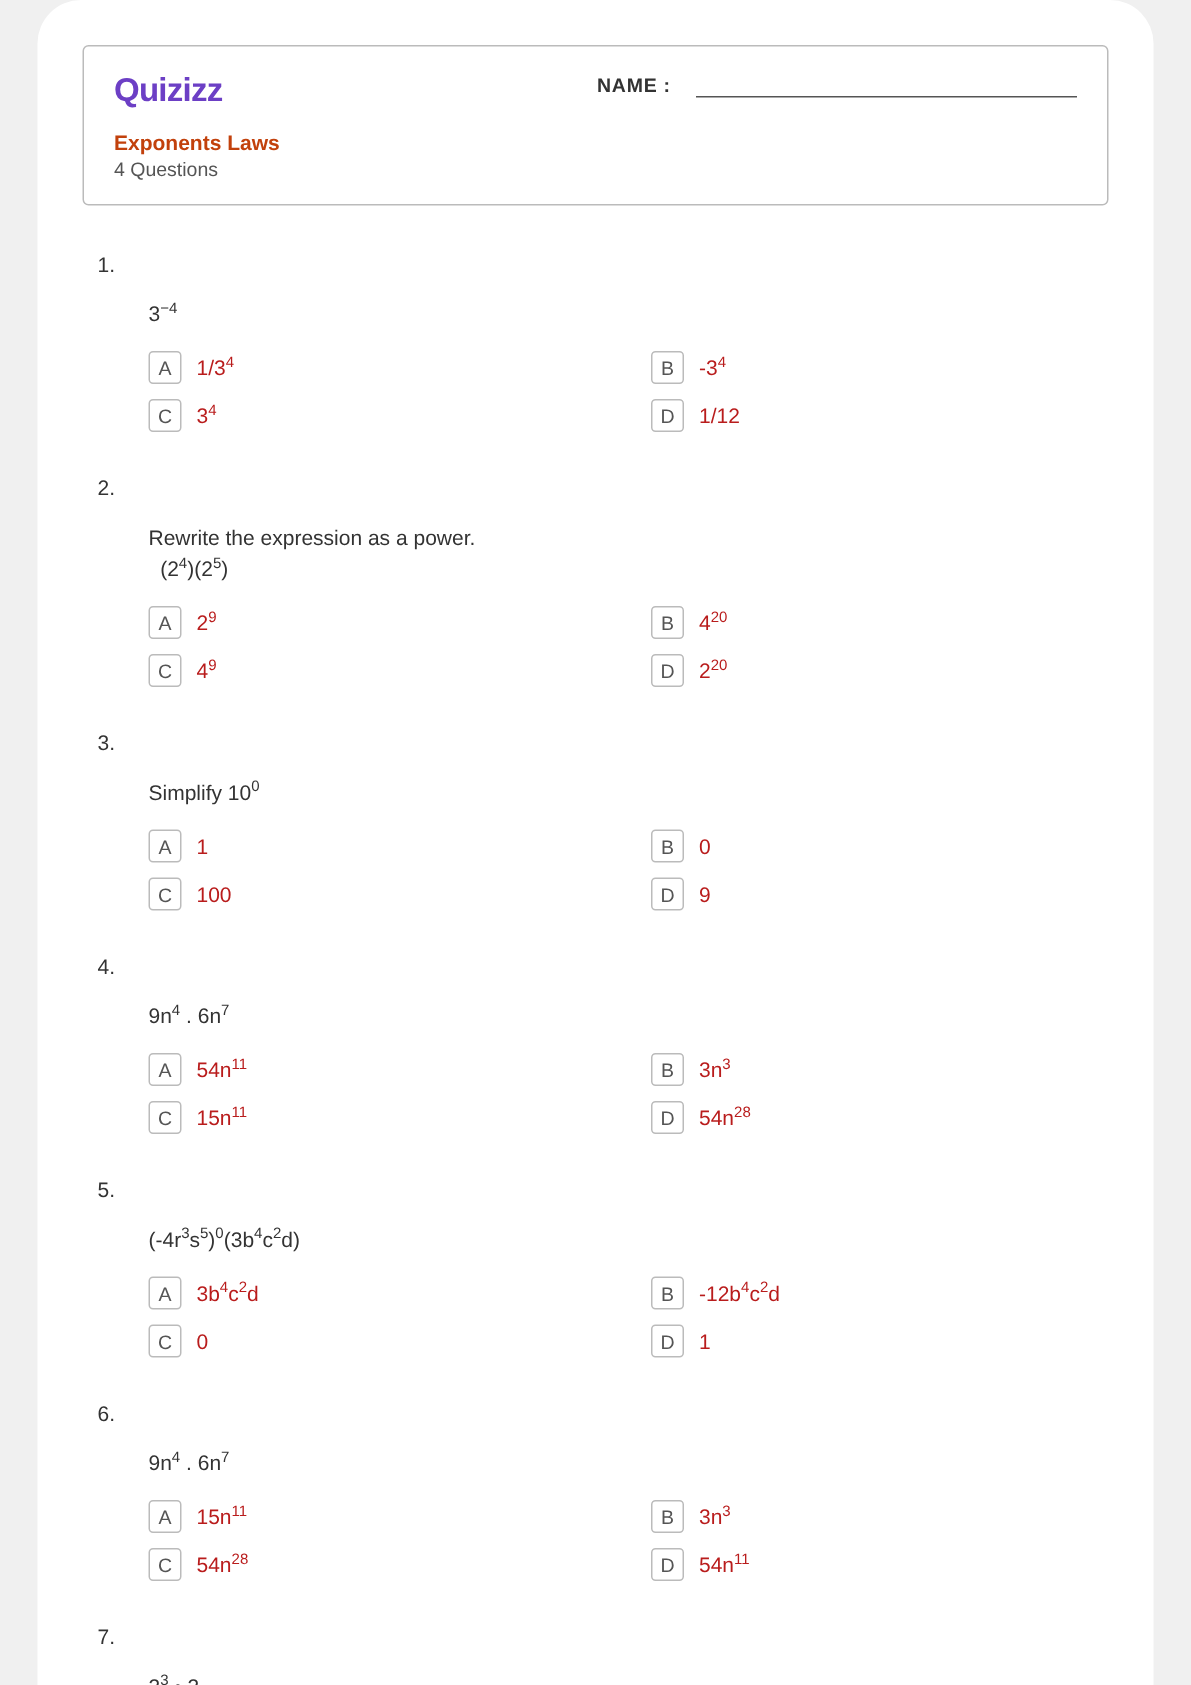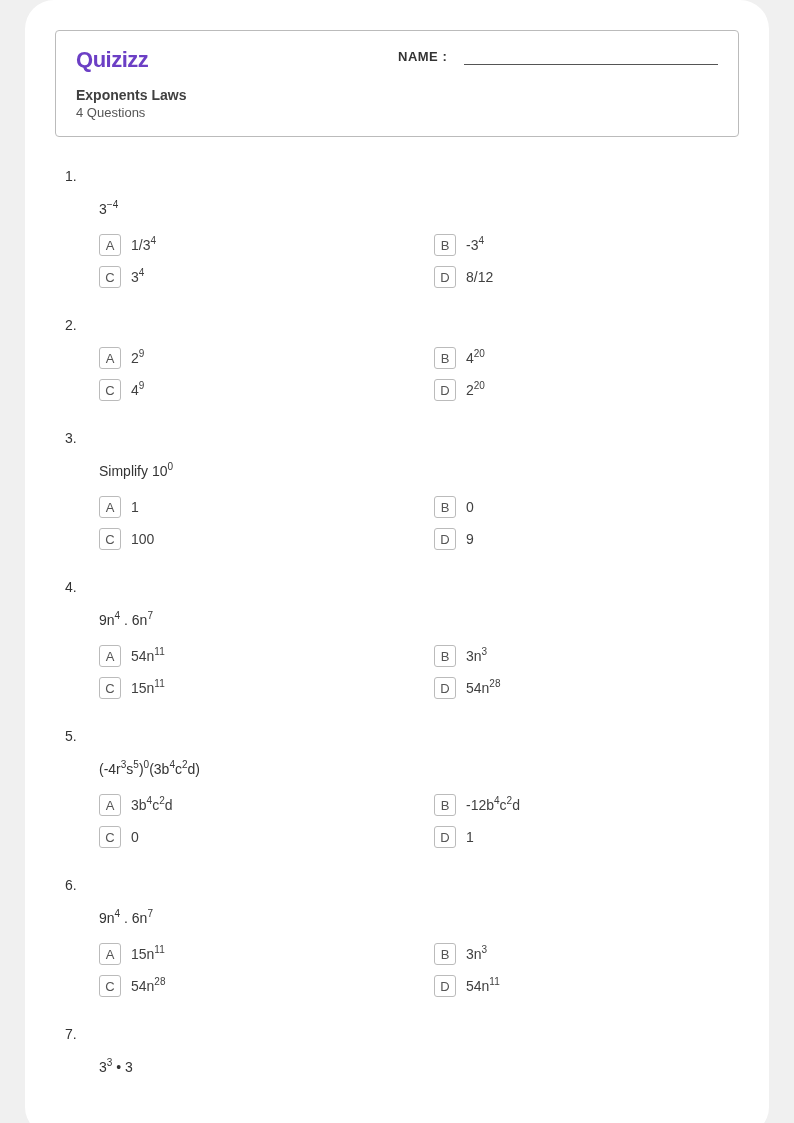--- a/index.html
+++ b/index.html
@@ -30,21 +30,21 @@
     .logo {
       font-size: 22px;
       font-weight: bold;
       color: #6c3fc5;
       letter-spacing: -0.5px;
       margin-bottom: 14px;
     }
     .quiz-title {
       font-weight: bold;
       font-size: 14px;
-      color: #404040;
+      color: #c2410c;
       margin-bottom: 2px;
     }
     .quiz-subtitle {
       font-size: 13px;
       color: #555;
     }
     .header-right {
       display: flex;
       flex-direction: column;
       gap: 10px;
@@ -111,21 +111,21 @@
       height: 22px;
       display: flex;
       align-items: center;
       justify-content: center;
       font-size: 13px;
       color: #555;
       flex-shrink: 0;
     }
     .option-text {
       font-size: 14px;
-      color: #404040;
+      color: #b91c1c;
     }
     sup {
       font-size: 10px;
       vertical-align: super;
       line-height: 0;
     }
   </style>
 </head>
 <body>
 
@@ -162,28 +162,29 @@
         <div class="option">
           <div class="option-label">B</div>
           <span class="option-text">-3<sup>4</sup></span>
         </div>
         <div class="option">
           <div class="option-label">C</div>
           <span class="option-text">3<sup>4</sup></span>
         </div>
         <div class="option">
           <div class="option-label">D</div>
-          <span class="option-text">8/12</span>
+          <span class="option-text">1/12</span>
         </div>
       </div>
     </div>
 
     <div class="question-block">
       <div class="question-header">
         <span class="question-number">2.</span>
+        <span class="question-text">Rewrite the expression as a power.<br>&nbsp;&nbsp;(2<sup>4</sup>)(2<sup>5</sup>)</span>
       </div>
       <div class="options-grid">
         <div class="option">
           <div class="option-label">A</div>
           <span class="option-text">2<sup>9</sup></span>
         </div>
         <div class="option">
           <div class="option-label">B</div>
           <span class="option-text">4<sup>20</sup></span>
         </div>

